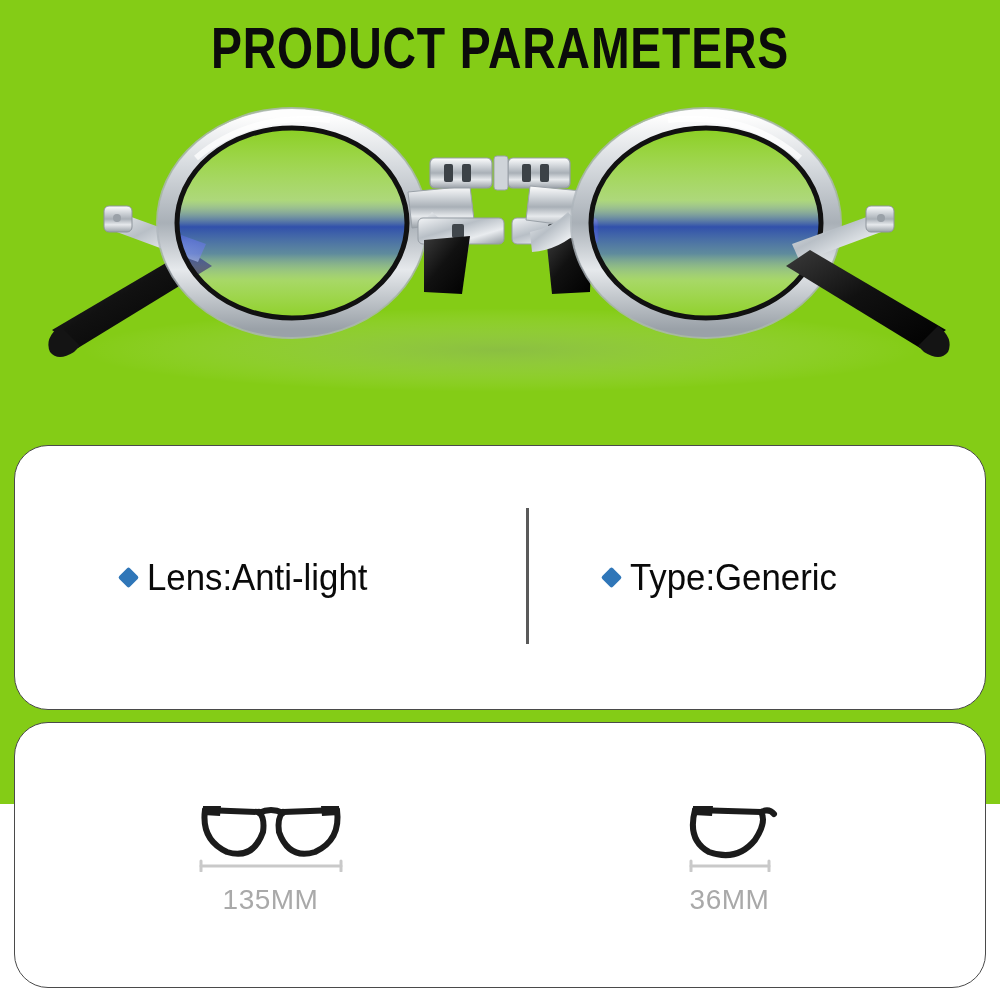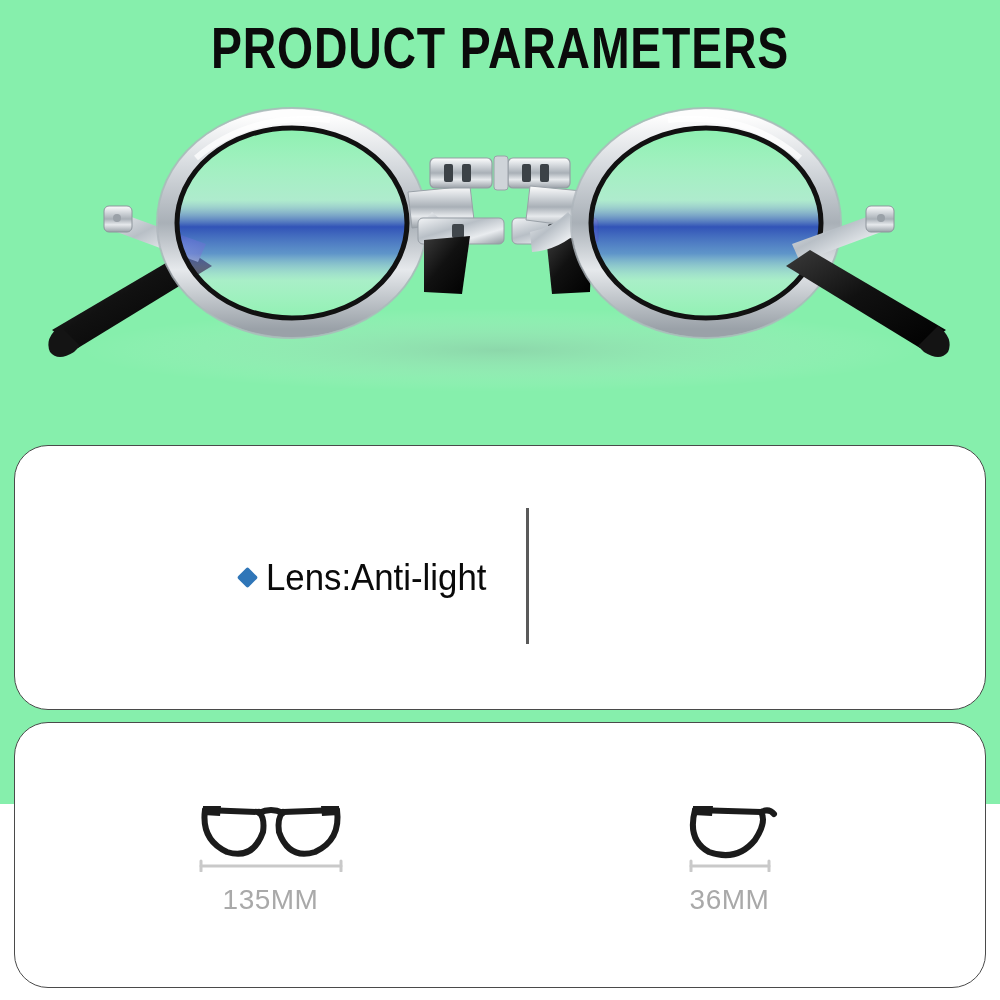--- a/index.html
+++ b/index.html
@@ -3,21 +3,21 @@
 <meta charset="utf-8">
 <title>Product Parameters</title>
 <style>
   * { margin:0; padding:0; box-sizing:border-box; }
   html,body{
     width:1000px; height:1000px;
     background:#ffffff;
     font-family:"Liberation Sans", sans-serif;
     overflow:hidden;
   }
-  .page{ position:relative; width:1000px; height:804px; background:#86efac; }
+  .page{ position:relative; width:1000px; height:804px; background:#84cc16; }
 
   
   .title{
     position:absolute; left:0; top:14px; width:1000px;
     text-align:center;
     font-family:"Liberation Sans", sans-serif;
     font-size:58px; font-weight:700; letter-spacing:1px;
     color:#0b0b0b;
     transform:scaleX(0.80);
     transform-origin:center top;
@@ -36,21 +36,21 @@
     background:#ffffff;
   }
   #spec-card{ left:14px; top:445px; width:972px; height:265px; }
   #dim-card { left:14px; top:722px; width:972px; height:266px; }
 
   
   .spec-cols{
     position:absolute; left:0; top:0; width:100%; height:100%;
     display:flex; align-items:center;
   }
-  .spec-col{ flex:1 1 50%; display:flex; flex-direction:row; justify-content:flex-end; gap:26px; }
+  .spec-col{ flex:1 1 50%; display:flex; flex-direction:column; justify-content:center; gap:26px; }
   .spec-col.left { padding-left:106px; }
   .spec-col.right{ padding-left:104px; }
 
   .spec-item{ display:flex; align-items:center; gap:11px; }
   .diamond{
     width:15px; height:15px; flex:0 0 15px;
     background:#2f76b8;
     transform:rotate(45deg);
     border-radius:2px;
   }
@@ -192,20 +192,24 @@
   <div class="card" id="spec-card">
     <div class="spec-cols">
       <div class="spec-col left">
         <div class="spec-item">
           <span class="diamond"></span>
           <span class="spec-text">Lens:Anti-light</span>
         </div>
       </div>
 
       <div class="spec-col right">
+        <div class="spec-item">
+          <span class="diamond"></span>
+          <span class="spec-text">Type:Generic</span>
+        </div>
       </div>
     </div>
     <div class="v-divider"></div>
   </div>
 
   <div class="card" id="dim-card">
     <div class="dims">
 
       <div class="dim">
         <div class="dim-ico">

